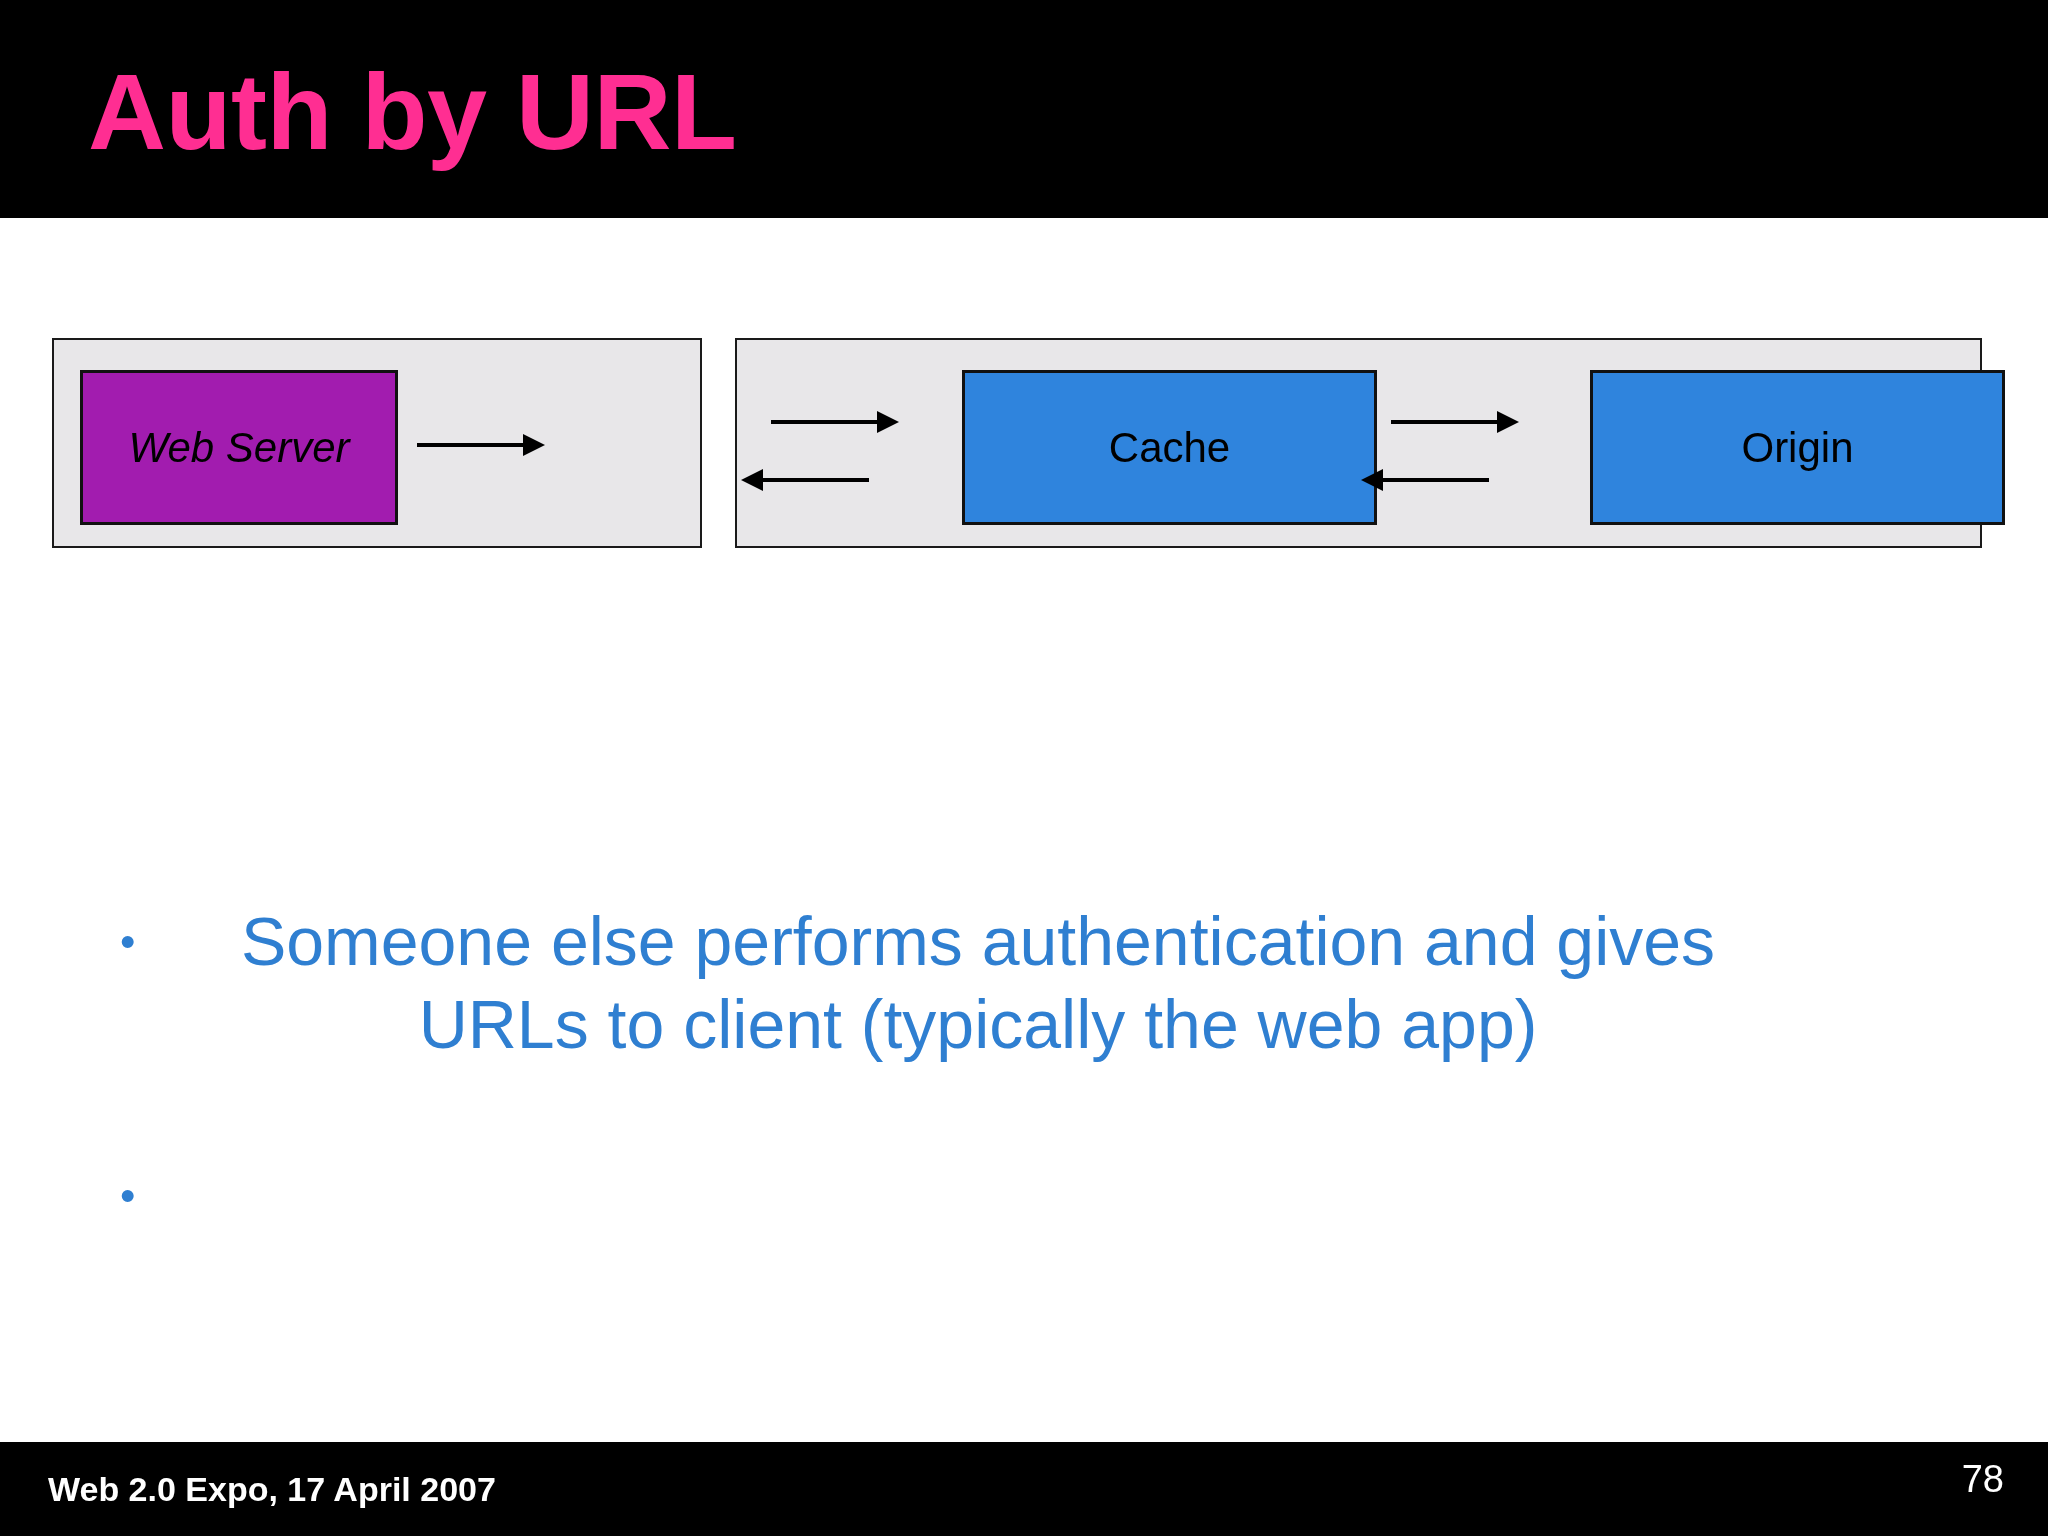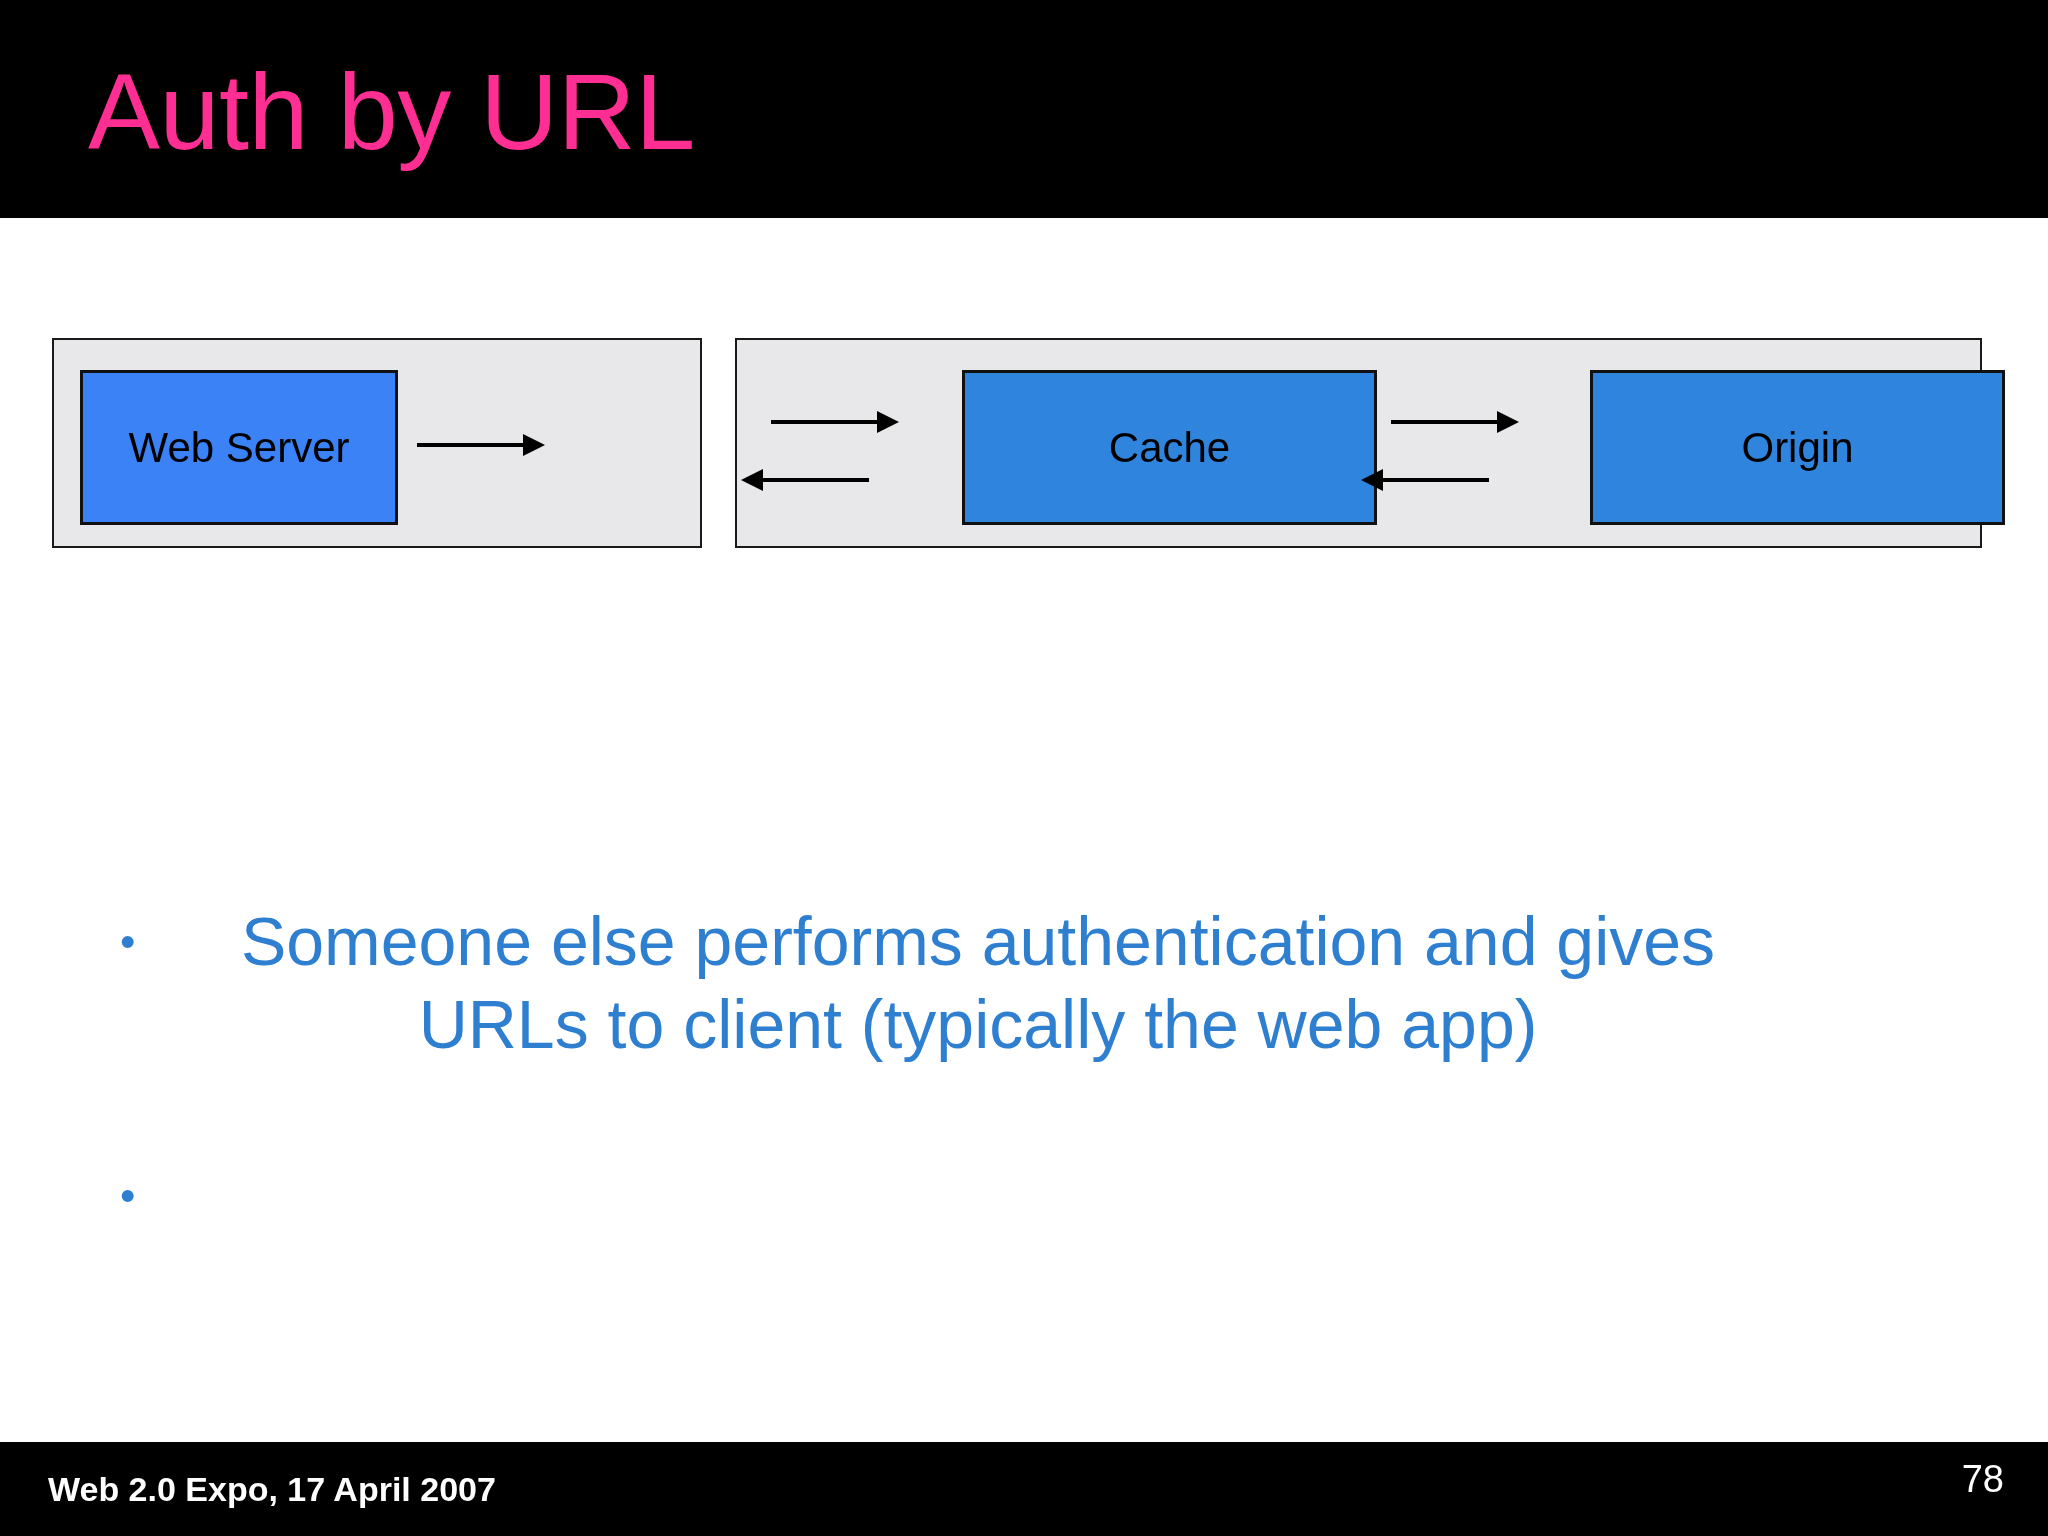--- a/index.html
+++ b/index.html
@@ -23,21 +23,21 @@
     width: 2048px;
     height: 218px;
     background: #000000;
   }
   #slide-title {
     position: absolute;
     left: 88px;
     top: 58px;
     font-size: 108px;
     line-height: 1.0;
-    font-weight: 400;
+    font-weight: 700;
     color: #ff2e92;
     letter-spacing: -0.5px;
     white-space: nowrap;
   }
 
   
   #diagram {
     position: absolute;
     left: 0;
     top: 218px;
@@ -63,21 +63,21 @@
     height: 155px;
     border: 3px solid #111111;
     box-sizing: border-box;
     display: flex;
     align-items: center;
     justify-content: center;
     color: #000000;
     font-size: 42px;
     font-weight: 400;
   }
-  .node.pink { background: #3b82f6; }
+  .node.pink { background: #a21caf; font-style: italic; }
   .node.blue { background: #2f84dd; margin-left: 20px; }
 
   #node-web-server { left: 26px;  width: 318px; }
   #node-cache      { left: 205px; width: 415px; }
   #node-origin     { left: 833px; width: 415px; }
 
   
   .arrow {
     position: absolute;
     height: 4px;

